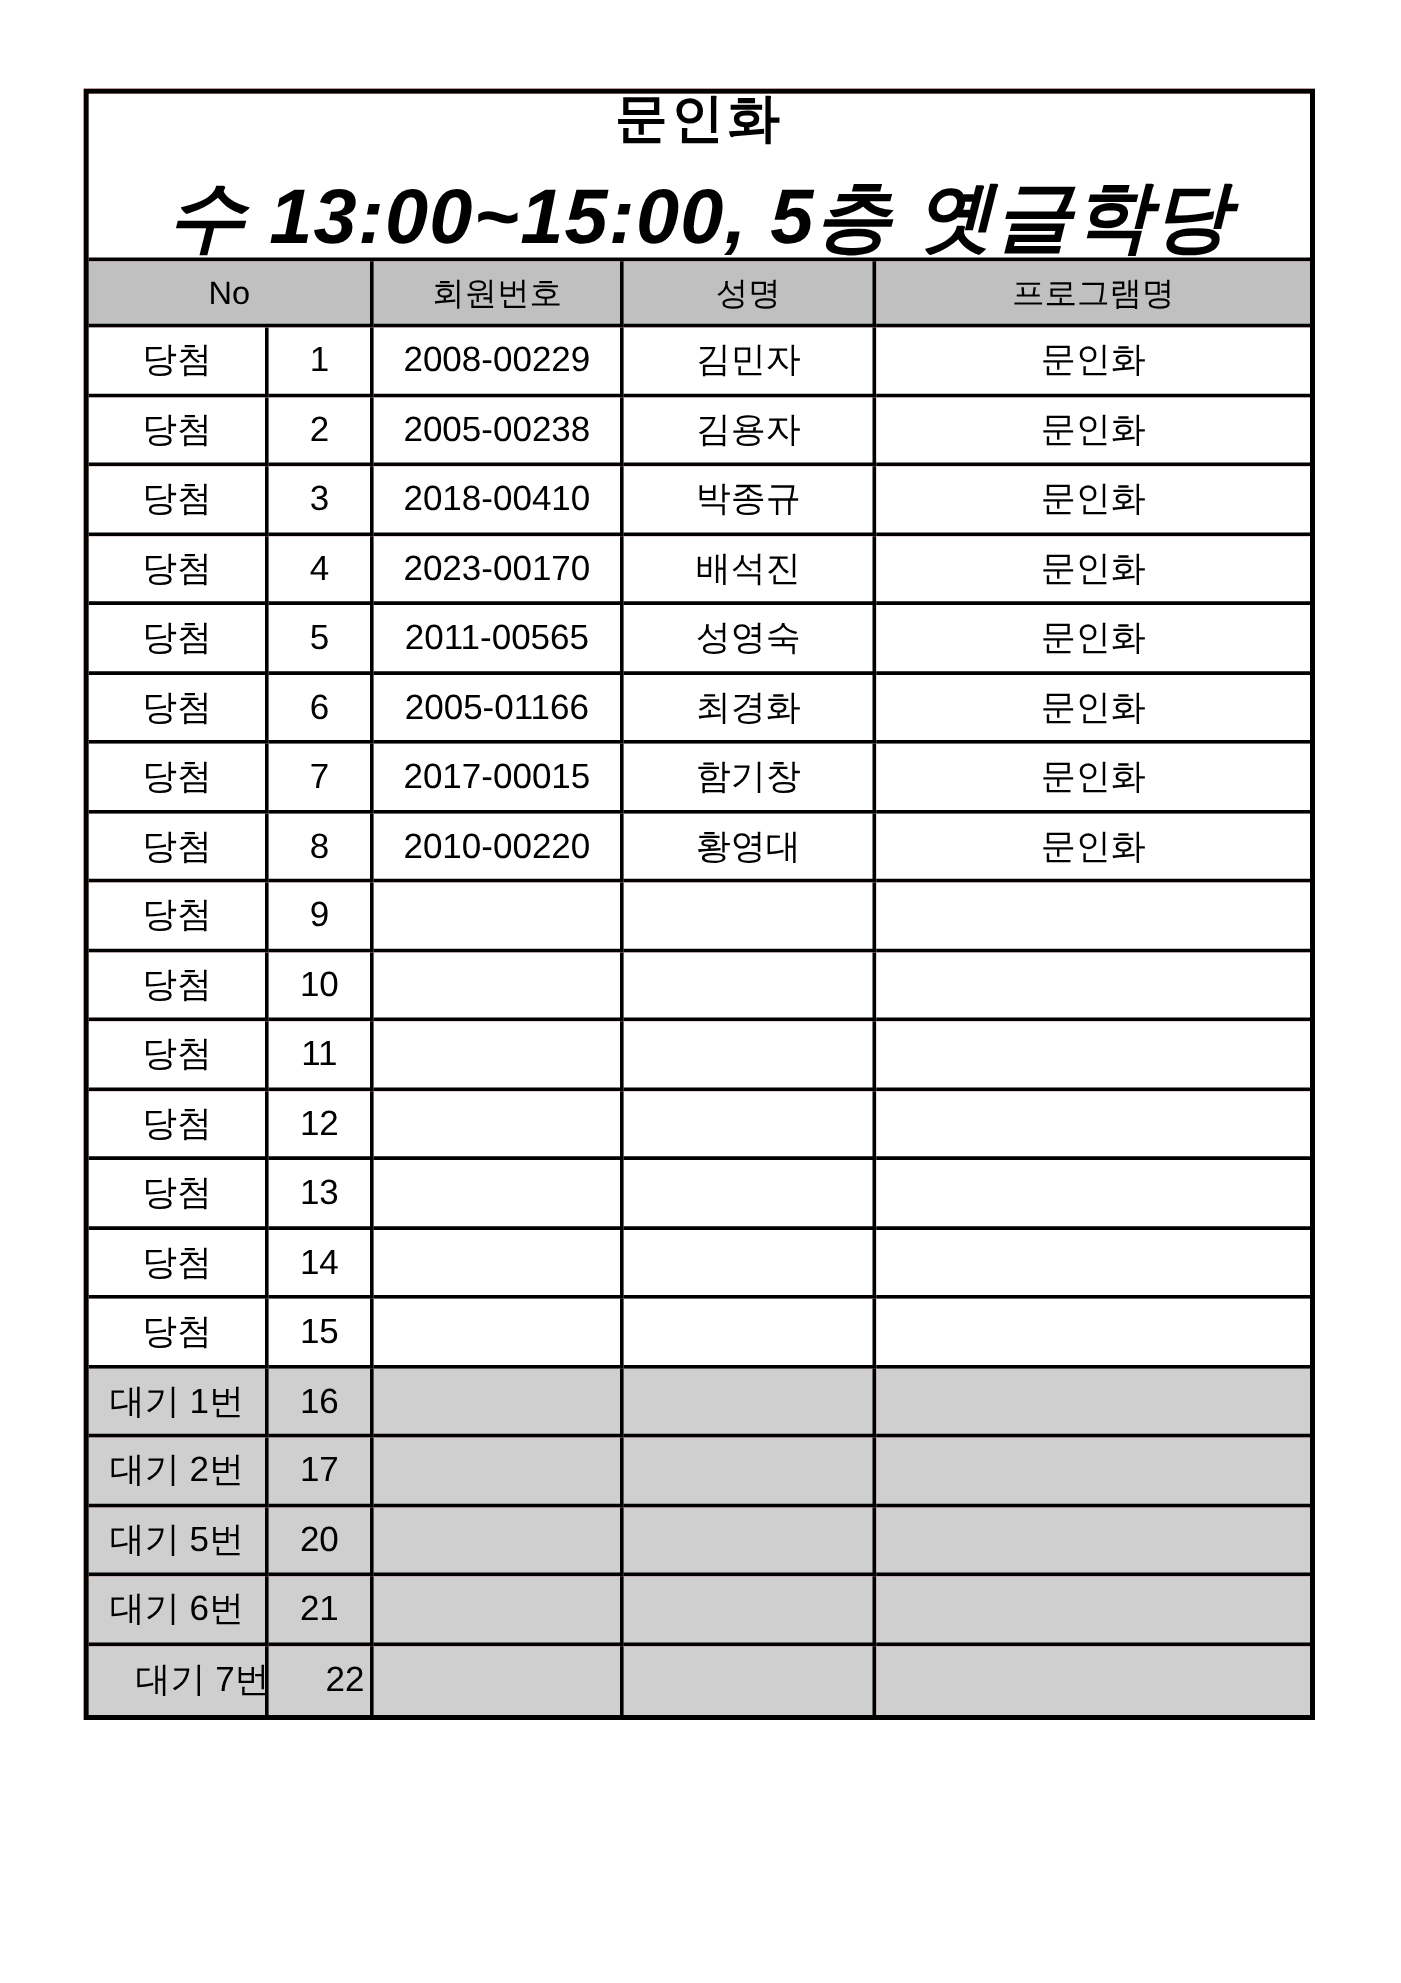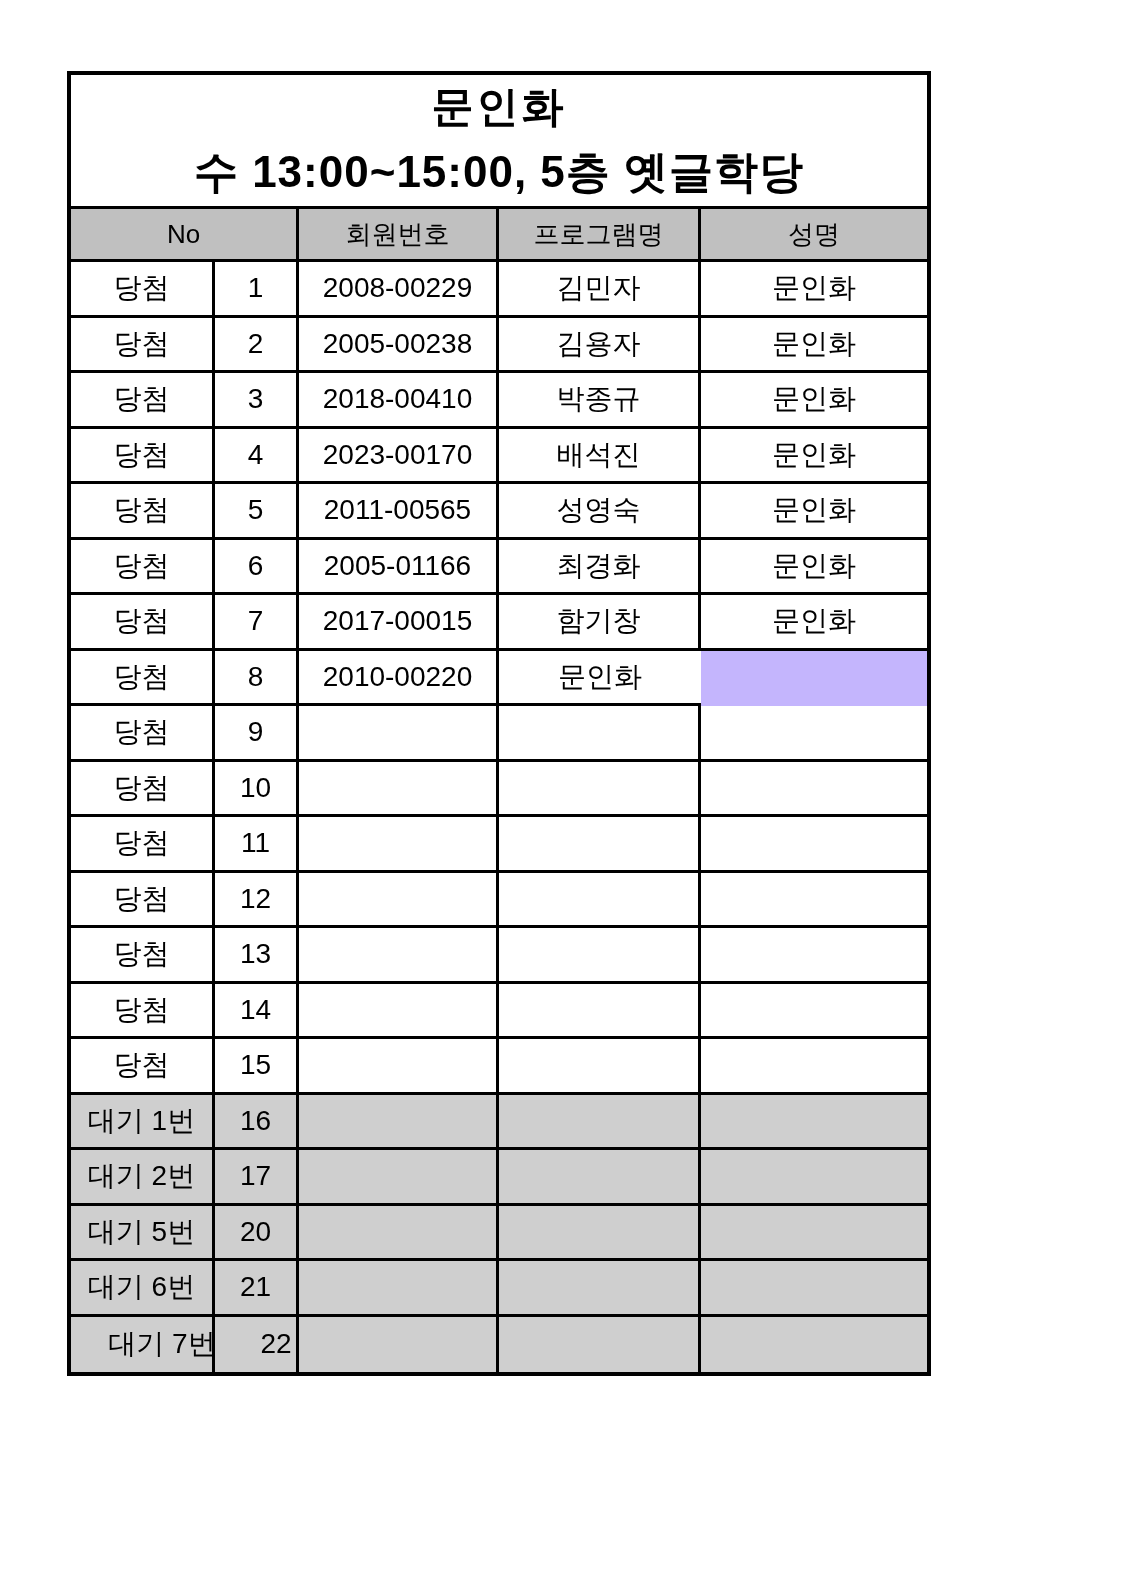--- a/index.html
+++ b/index.html
@@ -18,43 +18,44 @@
     position: relative;
     width: 1121px;
     height: 1586px;
     background: var(--page-bg);
     overflow: hidden;
   }
   .roster-table {
     position: absolute;
     left: 67px;
     top: 71px;
-    width: 864px;
+    width: 985px;
     border: 4px solid var(--border);
-    background: #c4b5fd;
+    background: #ef4444;
   }
   .title-block {
     height: 134px;
     display: flex;
     flex-direction: column;
     align-items: center;
     justify-content: center;
     gap: 8px;
     border-bottom: 3px solid var(--border);
     background: #fff;
   }
   .title {
     font-size: 42px;
     font-weight: 800;
     letter-spacing: 3px;
   }
   .subtitle {
-    font-size: 44px;
+    font-size: 62px;
     font-weight: 800;
     letter-spacing: 1px;
+    font-style: italic;
   }
   .grid-row {
     display: grid;
     grid-template-columns: 144px 84px 200px 202px 1fr;
     border-radius: 20px;
   }
   .cell {
     display: flex;
     align-items: center;
     justify-content: center;
@@ -82,22 +83,22 @@
   <div class="roster-table">
 
     <div class="title-block">
       <div class="title">문인화</div>
       <div class="subtitle">수 13:00~15:00, 5층 옛글학당</div>
     </div>
 
     <div class="grid-row header-row">
       <div class="cell col-no">No</div>
       <div class="cell">회원번호</div>
+      <div class="cell">성명</div>
       <div class="cell">프로그램명</div>
-      <div class="cell">성명</div>
     </div>
 
     <div id="rows">
   <div class="grid-row row">
     <div class="cell status">당첨</div>
     <div class="cell num">1</div>
     <div class="cell member">2008-00229</div>
     <div class="cell name">김민자</div>
     <div class="cell program">문인화</div>
   </div>
@@ -147,20 +148,21 @@
     <div class="cell num">7</div>
     <div class="cell member">2017-00015</div>
     <div class="cell name">함기창</div>
     <div class="cell program">문인화</div>
   </div>
 
   <div class="grid-row row">
     <div class="cell status">당첨</div>
     <div class="cell num">8</div>
     <div class="cell member">2010-00220</div>
+    <div class="cell name">황영대</div>
     <div class="cell program">문인화</div>
   </div>
 
   <div class="grid-row row">
     <div class="cell status">당첨</div>
     <div class="cell num">9</div>
     <div class="cell member"></div>
     <div class="cell name"></div>
     <div class="cell program"></div>
   </div>

